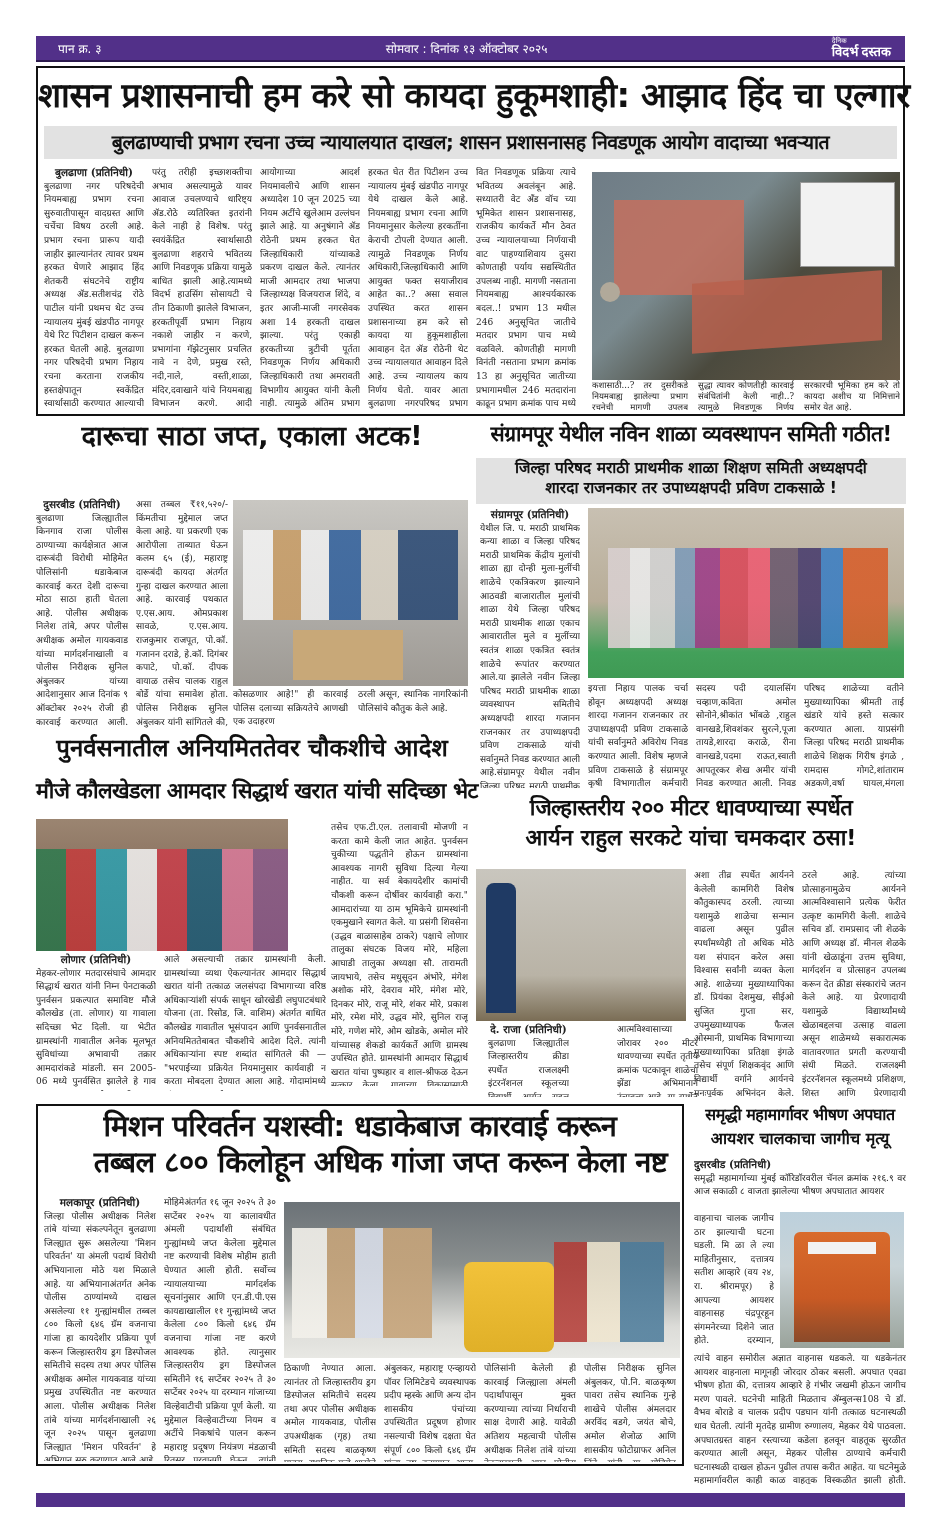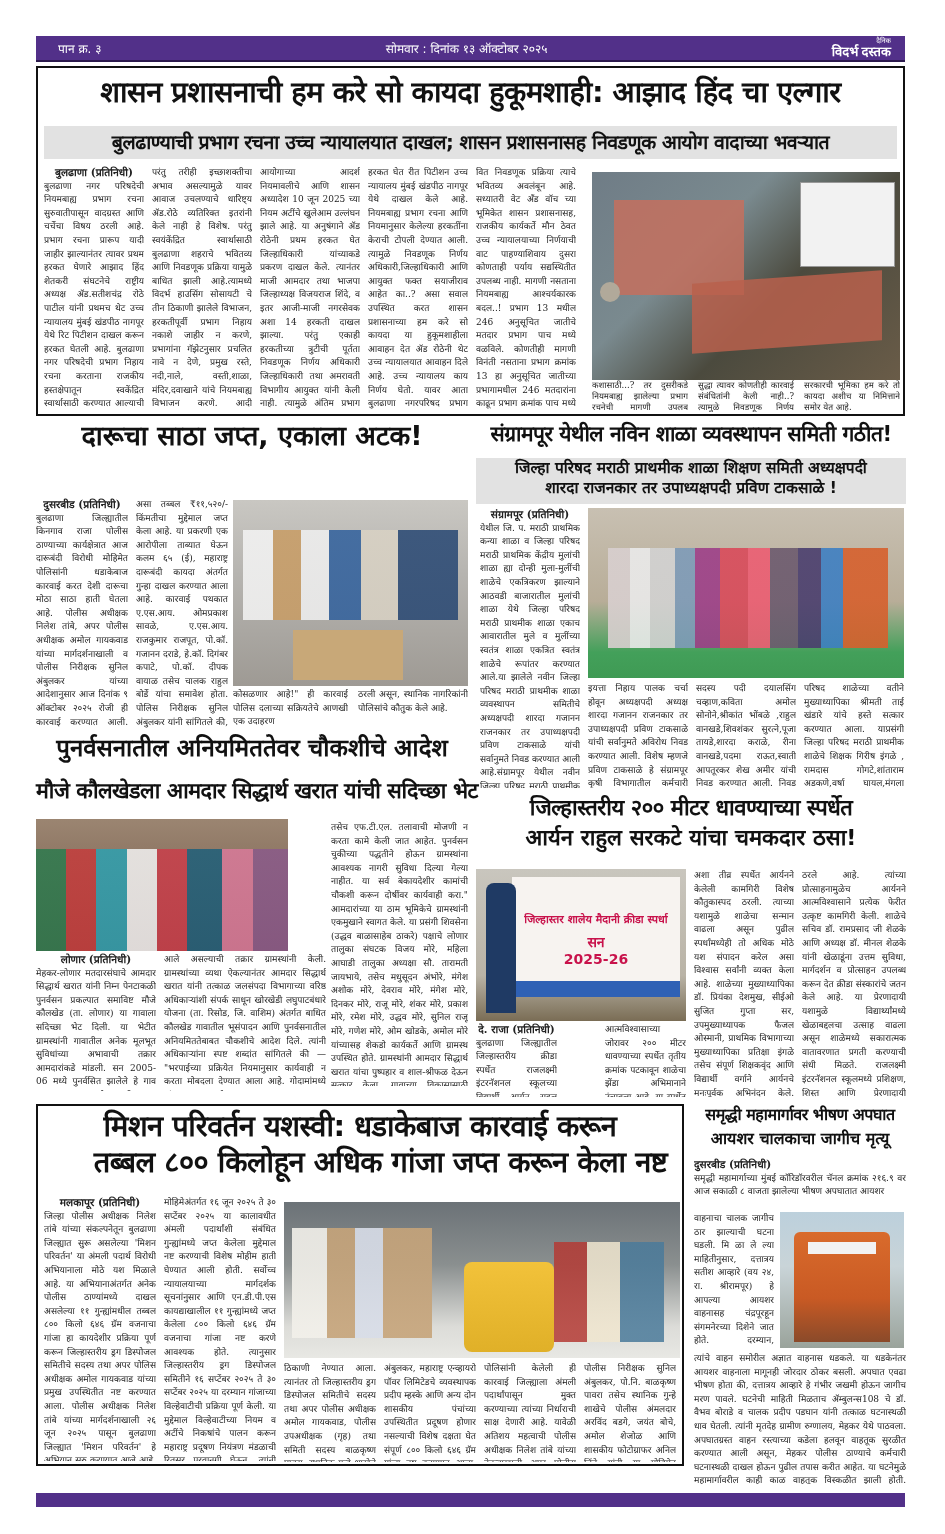--- a/index.html
+++ b/index.html
@@ -1,19 +1,19 @@
 <!DOCTYPE html>
 <html><head>
 <meta charset="utf-8">
 <style>
   * { box-sizing: border-box; margin: 0; padding: 0; }
   body { width: 945px; height: 1534px; background: #ffffff; font-family: "DejaVu Serif", serif; color: #111; position: relative; overflow: hidden; }
   .abs { position: absolute; }
   .masthead { left: 36px; top: 36px; width: 869px; height: 26px; background: #523089; color: #fff; display: flex; align-items: center; justify-content: space-between; padding: 0 14px 0 22px; font-family: "DejaVu Sans", sans-serif; font-size: 12px; border-bottom: 2px solid #2c1a4e; }
-  .masthead .brand { text-align: right; line-height: 1; }
+  .masthead .brand { line-height: 1; }
   .masthead .brand small { display: block; font-size: 7px; }
   .masthead .brand span { font-size: 13px; font-weight: bold; font-family: Liberation Serif, serif; }
   .box { border: 2px solid #111; background: #fff; }
   .h-big { font-family: "DejaVu Sans", sans-serif; font-weight: bold; text-align: center; color: #111; line-height: 1.15; }
   .sub-band { background: #e2e2e2; font-family: "DejaVu Sans", sans-serif; font-weight: bold; text-align: center; color: #111; }
   .cols { display: flex; gap: 8px; }
   .col { font-size: 9px; line-height: 13.6px; text-align: justify; color: #222; overflow: hidden; }
   .dateline { font-weight: bold; font-size: 10.5px; text-align: center; display: block; }
   .photo { background: #8a8a8a; position: absolute; overflow: hidden; }
   .caption-cols { display: flex; gap: 10px; }
@@ -25,21 +25,21 @@
 <div class="abs masthead">
   <span>पान क्र. ३</span>
   <span>सोमवार : दिनांक १३ ऑक्टोबर २०२५</span>
   <span class="brand">
     <small>दैनिक</small>
     <span>विदर्भ दस्तक</span>
   </span>
 </div>
 
 <div class="abs box" style="left:36px;top:66px;width:869px;height:350px;border-width:2px;">
-  <div class="h-big" style="font-size:29px;padding-top:8px;height:54px;white-space:nowrap;letter-spacing:-0.5px;">शासन प्रशासनाची हम करे सो कायदा हुकूमशाही: आझाद हिंद चा एल्गार</div>
+  <div class="h-big" style="font-size:34px;padding-top:8px;height:54px;white-space:nowrap;letter-spacing:-0.5px;">शासन प्रशासनाची हम करे सो कायदा हुकूमशाही: आझाद हिंद चा एल्गार</div>
   <div class="sub-band" style="margin:4px 6px 0;font-size:19.5px;height:33px;line-height:33px;white-space:nowrap;letter-spacing:-0.5px;">बुलढाण्याची प्रभाग रचना उच्च न्यायालयात दाखल; शासन प्रशासनासह निवडणूक आयोग वादाच्या भवऱ्यात</div>
   <div class="cols abs" style="left:6px;top:98px;width:537px;height:246px;">
     <div class="col" style="width:100px;">
       <span class="dateline">बुलढाणा (प्रतिनिधी)</span>
       <span>बुलढाणा नगर परिषदेची नियमबाह्य प्रभाग रचना सुरुवातीपासून वादग्रस्त आणि चर्चेचा विषय ठरली आहे. प्रभाग रचना प्रारूप यादी जाहीर झाल्यानंतर त्यावर प्रथम हरकत घेणारे आझाद हिंद शेतकरी संघटनेचे राष्ट्रीय अध्यक्ष ॲड.सतीशचंद्र रोठे पाटील यांनी प्रथमच थेट उच्च न्यायालय मुंबई खंडपीठ नागपूर येथे रिट पिटीशन दाखल करून हरकत घेतली आहे. बुलढाणा नगर परिषदेची प्रभाग निहाय रचना करताना राजकीय हस्तक्षेपातून स्वकेंद्रित स्वार्थासाठी करण्यात आल्याची दुर्दैवी बाब बुलढाण्यात घडली आहे. सदर गंभीर बाबीचे दुष्परिणाम सर्वांना माहीत आहे.</span>
     </div>
     <div class="col" style="width:100px;">परंतु तरीही इच्छाशक्तीचा अभाव असल्यामुळे यावर आवाज उचलण्याचे धारिष्ट्य ॲड.रोठे व्यतिरिक्त इतरांनी केले नाही हे विशेष. परंतु स्वयंकेंद्रित स्वार्थासाठी बुलढाणा शहराचे भवितव्य आणि निवडणूक प्रक्रिया यामुळे बाधित झाली आहे.त्यामध्ये विदर्भ हाउसिंग सोसायटी चे तीन ठिकाणी झालेले विभाजन, हरकतीपूर्वी प्रभाग निहाय नकाशे जाहीर न करणे, प्रभागांना गॅझेटनुसार प्रचलित नावे न देणे, प्रमुख रस्ते, नदी,नाले, वस्ती,शाळा, मंदिर,दवाखाने यांचे नियमबाह्य विभाजन करणे. आदी महत्वपूर्ण गंभीर बाबींकडे जाणीवपूर्वक दुर्लक्ष करण्यात आले आहे. ज्यामुळे निवडणूक</div>
     <div class="col" style="width:100px;">आयोगाच्या आदर्श नियमावलीचे आणि शासन अध्यादेश 10 जून 2025 च्या नियम अटींचे खुलेआम उल्लंघन झाले आहे. या अनुषंगाने ॲड रोठेनी प्रथम हरकत घेत जिल्हाधिकारी यांच्याकडे प्रकरण दाखल केले. त्यानंतर माजी आमदार तथा भाजपा जिल्हाध्यक्ष विजयराज शिंदे, व इतर आजी-माजी नगरसेवक अशा 14 हरकती दाखल झाल्या. परंतु एकाही हरकतीच्या त्रुटीची पूर्तता निवडणूक निर्णय अधिकारी जिल्हाधिकारी तथा अमरावती विभागीय आयुक्त यांनी केली नाही. त्यामुळे अंतिम प्रभाग रचनेच्या अधिसूचना आदेशाविरुद्ध आझाद हिंद शेतकरी संघटनेचे राष्ट्रीय अध्यक्ष ॲड.सतीशचंद्र रोठे पाटील यांनी</div>
     <div class="col" style="width:100px;">हरकत घेत रीत पिटीशन उच्च न्यायालय मुंबई खंडपीठ नागपूर येथे दाखल केले आहे. नियमबाह्य प्रभाग रचना आणि नियमानुसार केलेल्या हरकतींना केराची टोपली देण्यात आली. त्यामुळे निवडणूक निर्णय अधिकारी,जिल्हाधिकारी आणि आयुक्त फक्त सयाजीराव आहेत का..? असा सवाल उपस्थित करत शासन प्रशासनाच्या हम करे सो कायदा या हुकूमशाहीला आवाहन देत ॲड रोठेनी थेट उच्च न्यायालयात आवाहन दिले आहे. उच्च न्यायालय काय निर्णय घेतो. यावर आता बुलढाणा नगरपरिषद प्रभाग रचना आणि प्र स्त ा cm@maharashtra.gov.in</div>
     <div class="col" style="width:100px;">वित निवडणूक प्रक्रिया त्याचे भवितव्य अवलंबून आहे. सध्यातरी वेट अँड वॉच च्या भूमिकेत शासन प्रशासनासह, राजकीय कार्यकर्ते मौन ठेवत उच्च न्यायालयाच्या निर्णयाची वाट पाहण्याशिवाय दुसरा कोणताही पर्याय सद्यस्थितीत उपलब्ध नाही. मागणी नसताना नियमबाह्य आश्चर्यकारक बदल..! प्रभाग 13 मधील 246 अनुसूचित जातीचे मतदार प्रभाग पाच मध्ये वळविले. कोणतीही मागणी विनंती नसताना प्रभाग क्रमांक 13 हा अनुसूचित जातीच्या प्रभागामधील 246 मतदारांना काढून प्रभाग क्रमांक पाच मध्ये समाविष्ट करण्यात आले. तेही पूर्णता नियमबाह्य असून कोणीही मागणी न करता हा बदल</div>
@@ -109,28 +109,23 @@
       <span>मेहकर-लोणार मतदारसंघाचे आमदार सिद्धार्थ खरात यांनी निम्न पेनटाकळी पुनर्वसन प्रकल्पात समाविष्ट मौजे कौलखेड (ता. लोणार) या गावाला सदिच्छा भेट दिली. या भेटीत ग्रामस्थांनी गावातील अनेक मूलभूत सुविधांच्या अभावाची तक्रार आमदारांकडे मांडली. सन 2005-06 मध्ये पुनर्वसित झालेले हे गाव असून, अद्याप रस्ते, पाणीपुरवठा, वीज, आरोग्य केंद्र, शाळा आदी नागरी सुविधांपासून गावकऱ्यांना वंचित ठेवण्यात</span>
     </div>
     <div class="col" style="width:162px;">आले असल्याची तक्रार ग्रामस्थांनी केली. ग्रामस्थांच्या व्यथा ऐकल्यानंतर आमदार सिद्धार्थ खरात यांनी तत्काळ जलसंपदा विभागाच्या वरिष्ठ अधिकाऱ्यांशी संपर्क साधून खोरखेडी लघुपाटबंधारे योजना (ता. रिसोड, जि. वाशिम) अंतर्गत बाधित कौलखेड गावातील भूसंपादन आणि पुनर्वसनातील अनियमिततेबाबत चौकशीचे आदेश दिले. त्यांनी अधिकाऱ्यांना स्पष्ट शब्दांत सांगितले की — "भरपाईच्या प्रक्रियेत नियमानुसार कार्यवाही न करता मोबदला देण्यात आला आहे. गोदामांमध्ये बांधकाम सुरू आहेत.</div>
   </div>
 </div>
 
 <div class="abs" style="left:476px;top:795px;width:430px;height:305px;">
   <div class="h-big" style="font-size:22px;height:30px;white-space:nowrap;letter-spacing:-0.5px;">जिल्हास्तरीय २०० मीटर धावण्याच्या स्पर्धेत</div>
   <div class="h-big" style="font-size:22px;height:34px;white-space:nowrap;">आर्यन राहुल सरकटे यांचा चमकदार ठसा!</div>
   <div class="photo" style="left:0;top:74px;width:210px;height:152px;background:linear-gradient(180deg,#c9c6be 0%,#b9b3a6 70%,#7a6d55 100%);">
-    <div style="position:absolute;left:36px;top:8px;width:168px;height:120px;background:#f7f3f0;border-bottom:16px solid #2f61b5;">
-      <div style="font-family:'DejaVu Sans',sans-serif;font-weight:bold;font-size:11px;color:#c8124b;text-align:center;margin-top:34px;white-space:nowrap;overflow:hidden;">जिल्हास्तर शालेय मैदानी क्रीडा स्पर्धा</div>
-      <div style="font-family:'DejaVu Sans',sans-serif;font-weight:bold;font-size:14px;color:#c8124b;text-align:center;margin-top:6px;">सन</div>
-      <div style="font-family:'DejaVu Sans',sans-serif;font-weight:bold;font-size:14px;color:#c8124b;text-align:center;">2025-26</div>
-    </div>
     <div style="position:absolute;left:10px;top:14px;width:30px;height:130px;background:#1f3a64;border-radius:8px 8px 0 0;"></div>
   </div>
-  <div class="cols abs" style="left:0;top:228px;width:210px;height:74px;gap:48px;">
+  <div class="cols abs" style="left:12px;top:228px;width:210px;height:74px;gap:48px;">
     <div class="col" style="width:100px;">
       <span class="dateline">दे. राजा (प्रतिनिधी)</span>
       <span>बुलढाणा जिल्ह्यातील जिल्हास्तरीय क्रीडा स्पर्धेत राजलक्ष्मी इंटरनॅशनल स्कूलच्या विद्यार्थी आर्यन राहुल सरकटे याने आपल्या वेग, सहनशक्ती आणि</span>
     </div>
     <div class="col" style="width:100px;">आत्मविश्वासाच्या जोरावर २०० मीटर धावण्याच्या स्पर्धेत तृतीय क्रमांक पटकावून शाळेचा झेंडा अभिमानाने उंचावला आहे. या स्पर्धेत जिल्हाभरातील विविध शाळांमधील अनेक नामांकित खेळाडूंनी सहभाग घेतला होता.</div>
   </div>
   <div class="cols abs" style="left:218px;top:74px;width:212px;height:228px;">
     <div class="col" style="width:100px;">अशा तीव्र स्पर्धेत आर्यनने केलेली कामगिरी विशेष कौतुकास्पद ठरली. त्याच्या यशामुळे शाळेचा सन्मान वाढला असून पुढील स्पर्धांमध्येही तो अधिक मोठे यश संपादन करेल असा विश्वास सर्वांनी व्यक्त केला आहे. शाळेच्या मुख्याध्यापिका डॉ. प्रियंका देशमुख, सीईओ सुजित गुप्ता सर, उपमुख्याध्यापक फैजल ओस्मानी, प्राथमिक विभागाच्या मुख्याध्यापिका प्रतिक्षा इंगळे तसेच संपूर्ण शिक्षकवृंद आणि विद्यार्थी वर्गाने आर्यनचे मनःपूर्वक अभिनंदन केले. आर्यनच्या या यशामागे क्रीडा शिक्षक वसीम सर यांचे परिश्रम आणि सातत्याने मार्गदर्शन मोलाचे</div>
     <div class="col" style="width:104px;">ठरले आहे. त्यांच्या प्रोत्साहनामुळेच आर्यनने आत्मविश्वासाने प्रत्येक फेरीत उत्कृष्ट कामगिरी केली. शाळेचे सचिव डॉ. रामप्रसाद जी शेळके आणि अध्यक्ष डॉ. मीनल शेळके यांनी खेळाडूंना उत्तम सुविधा, मार्गदर्शन व प्रोत्साहन उपलब्ध करून देत क्रीडा संस्कारांचे जतन केले आहे. या प्रेरणादायी यशामुळे विद्यार्थ्यांमध्ये खेळाबद्दलचा उत्साह वाढला असून शाळेमध्ये सकारात्मक वातावरणात प्रगती करण्याची संधी मिळते. राजलक्ष्मी इंटरनॅशनल स्कूलमध्ये प्रशिक्षण, शिस्त आणि प्रेरणादायी वातावरणामुळेच आर्यनसारखे विद्यार्थी यशाच्या शिखरांना गवसणी घालू शकतात. नेहमीच पुढे राहतील, असा विश्वास शाळा परिवाराने व्यक्त केला आहे.</div>
   </div>

